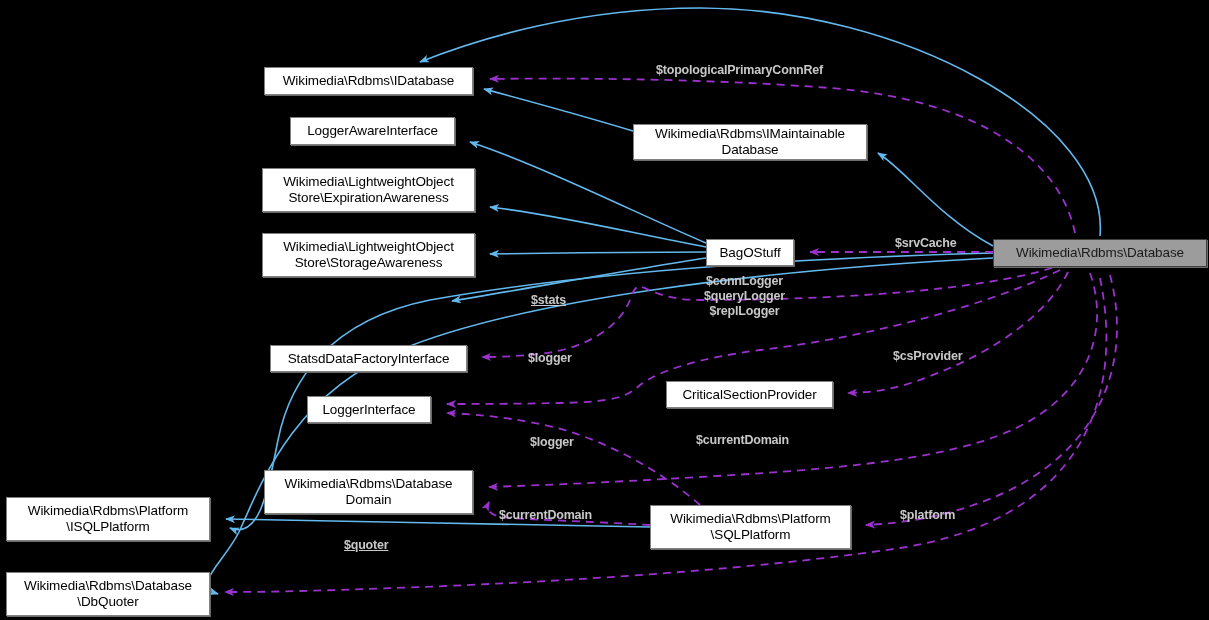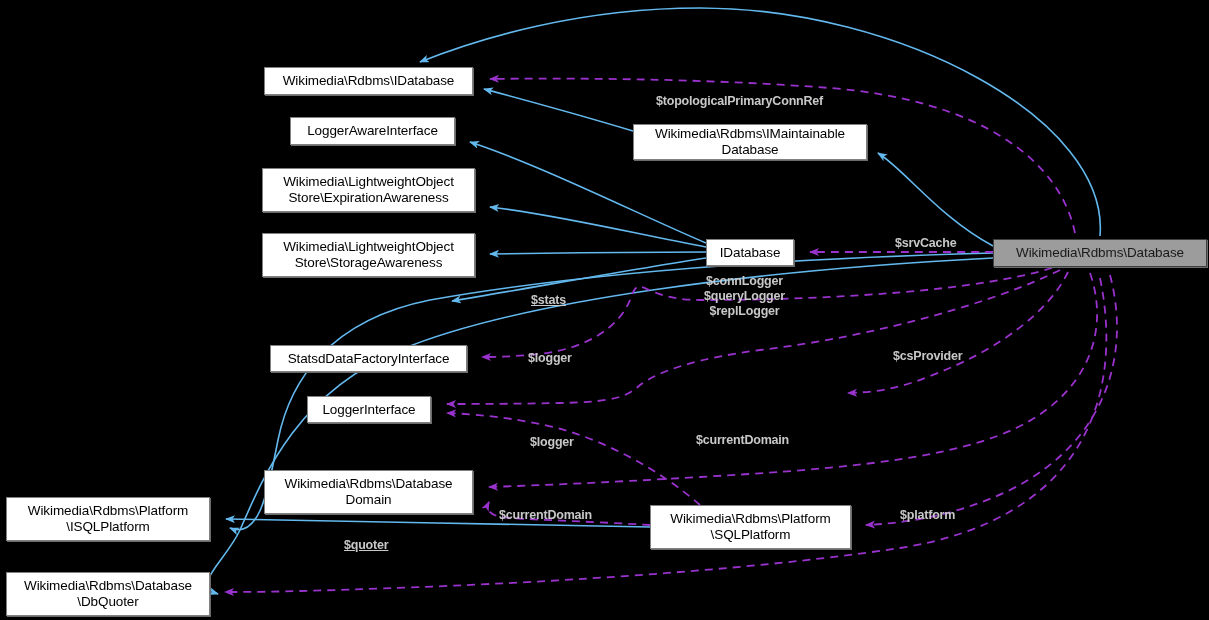--- a/index.html
+++ b/index.html
@@ -137,29 +137,30 @@
 
   <div class="node" style="left:6px;top:497px;width:204px;height:44px;">Wikimedia\Rdbms\Platform
 \ISQLPlatform</div>
 
   <div class="node" style="left:6px;top:572px;width:204px;height:44px;">Wikimedia\Rdbms\Database
 \DbQuoter</div>
 
   <div class="node" style="left:633px;top:124px;width:234px;height:36px;">Wikimedia\Rdbms\IMaintainable
 Database</div>
 
-  <div class="node" style="left:706px;top:239px;width:88px;height:27px;">IDatabase</div>
+  <div class="node" style="left:706px;top:239px;width:88px;height:27px;">BagOStuff</div>
 
+  <div class="node" style="left:666px;top:381px;width:167px;height:27px;">CriticalSectionProvider</div>
 
   <div class="node" style="left:650px;top:505px;width:201px;height:44px;">Wikimedia\Rdbms\Platform
 \SQLPlatform</div>
 
   <div class="node root" style="left:993px;top:239px;width:214px;height:28px;">Wikimedia\Rdbms\Database</div>
 
-  <div class="edge-label" style="left:656px;top:63px;margin-top:31px;">$topologicalPrimaryConnRef</div>
+  <div class="edge-label" style="left:656px;top:63px;">$topologicalPrimaryConnRef</div>
 
   <div class="edge-label" style="left:895px;top:236px;">$srvCache</div>
 
   <div class="edge-label" style="left:704px;top:274px;">$connLogger
 $queryLogger
 $replLogger</div>
 
   <div class="edge-label" style="left:531px;top:293px;text-decoration:underline;">$stats</div>
 
   <div class="edge-label" style="left:528px;top:351px;">$logger</div>

